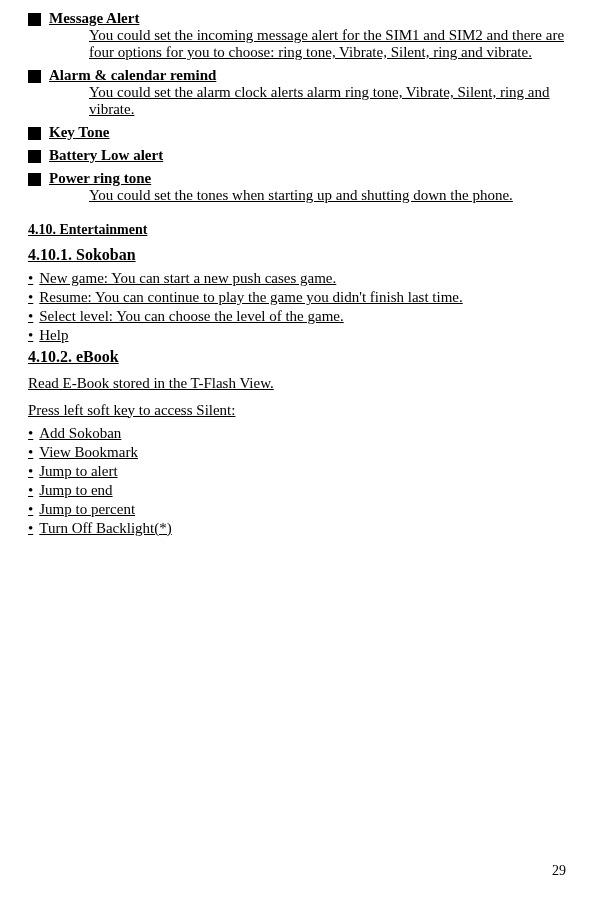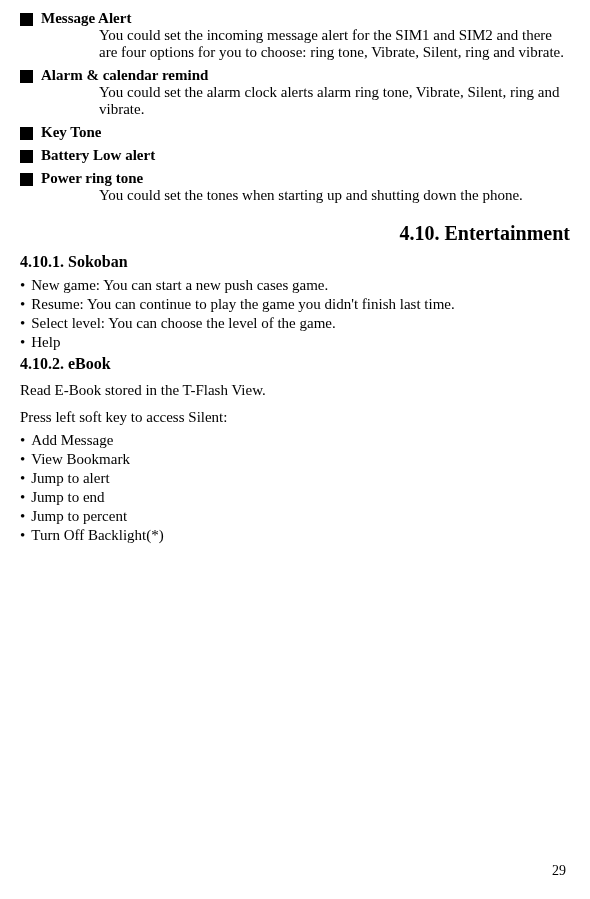--- a/index.html
+++ b/index.html
@@ -12,22 +12,23 @@
       height: 899px;
       background: #ffffff;
       font-family: Times New Roman, Times, serif;
       font-size: 15px;
       color: #000000;
       overflow: hidden;
     }
     .page {
       width: 590px;
       height: 899px;
-      padding: 10px 20px 10px 20px;
+      padding: 10px 20px 10px 28px;
       position: relative;
+      text-decoration: underline;
     }
     .content {
       width: 100%;
     }
     .bullet-section {
       margin-bottom: 4px;
     }
     .bullet-item {
       display: flex;
       flex-direction: row;
@@ -42,29 +43,28 @@
       margin-top: 3px;
       margin-right: 8px;
     }
     .bullet-text {
       flex: 1;
     }
     .bullet-title {
       font-weight: bold;
     }
     .bullet-desc {
-      margin-left: 58px;
+      margin-left: 40px;
       display: block;
     }
     .section-heading {
-      font-size: 20px;
+      font-size: 14px;
       font-weight: bold;
       margin-top: 18px;
       margin-bottom: 8px;
-      text-align: right;
     }
     .subsection-heading {
       font-size: 16px;
       font-weight: bold;
       margin-bottom: 6px;
     }
     .body-text {
       margin-bottom: 4px;
       line-height: 1.5;
     }
@@ -160,21 +160,21 @@
     </div>
 
     <div class="subsection-heading">4.10.2.  eBook</div>
 
     <div class="body-text">Read E-Book stored in the T-Flash View.</div>
     <div class="body-text">Press left soft key to access Silent:</div>
 
     <div class="bullet-point-list">
       <div class="bullet-point-item">
         <span class="bullet-dot">•</span>
-        <span>Add Message</span>
+        <span>Add Sokoban</span>
       </div>
       <div class="bullet-point-item">
         <span class="bullet-dot">•</span>
         <span>View Bookmark</span>
       </div>
       <div class="bullet-point-item">
         <span class="bullet-dot">•</span>
         <span>Jump to alert</span>
       </div>
       <div class="bullet-point-item">

